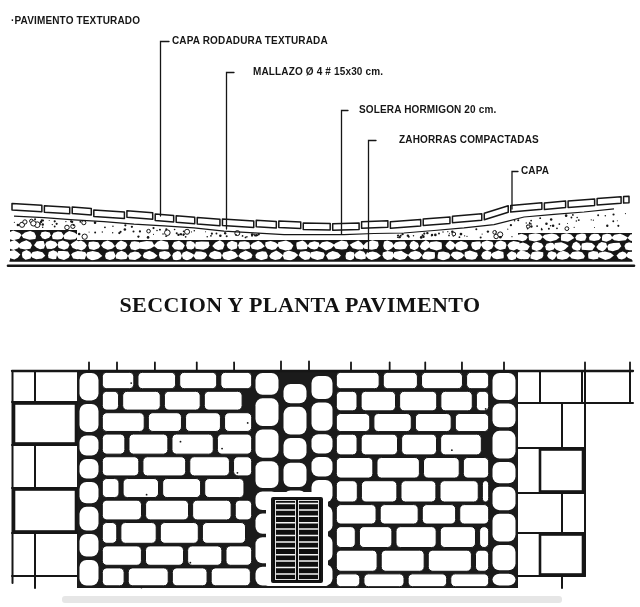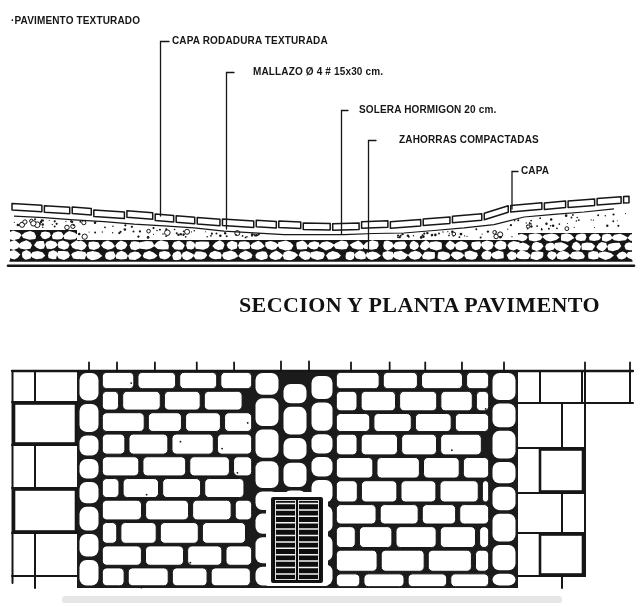--- a/index.html
+++ b/index.html
@@ -12,21 +12,21 @@
     position:absolute;font-weight:bold;font-size:10px;line-height:10px;
     color:#161616;letter-spacing:.15px;white-space:nowrap;
   }
   .lab-pavimento{left:11px;top:16px;}
   .lab-capa{left:172px;top:36px;}
   .lab-mallazo{left:237px;top:67px;margin-left:16px;}
   .lab-solera{left:351px;top:105px;margin-left:8px;}
   .lab-zahorras{left:399px;top:135px;}
   .lab-color{left:521px;top:166px;}
   .drawing-title{
-    position:absolute;left:0;top:292px;width:600px;text-align:right;
+    position:absolute;left:0;top:292px;width:600px;text-align:center;
     font-family:"Liberation Serif",serif;font-weight:bold;font-size:22px;
     color:#121212;letter-spacing:.4px;
   }
 </style>
 </head>
 <body>
 
 <div id="page">
 
   <svg id="draw-svg" width="640" height="607" viewBox="0 0 640 607">

